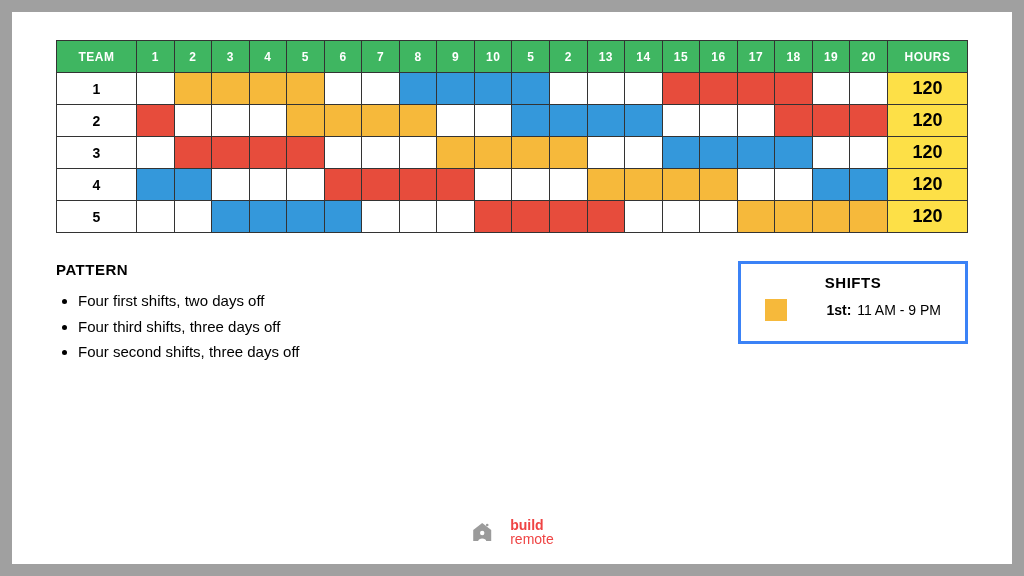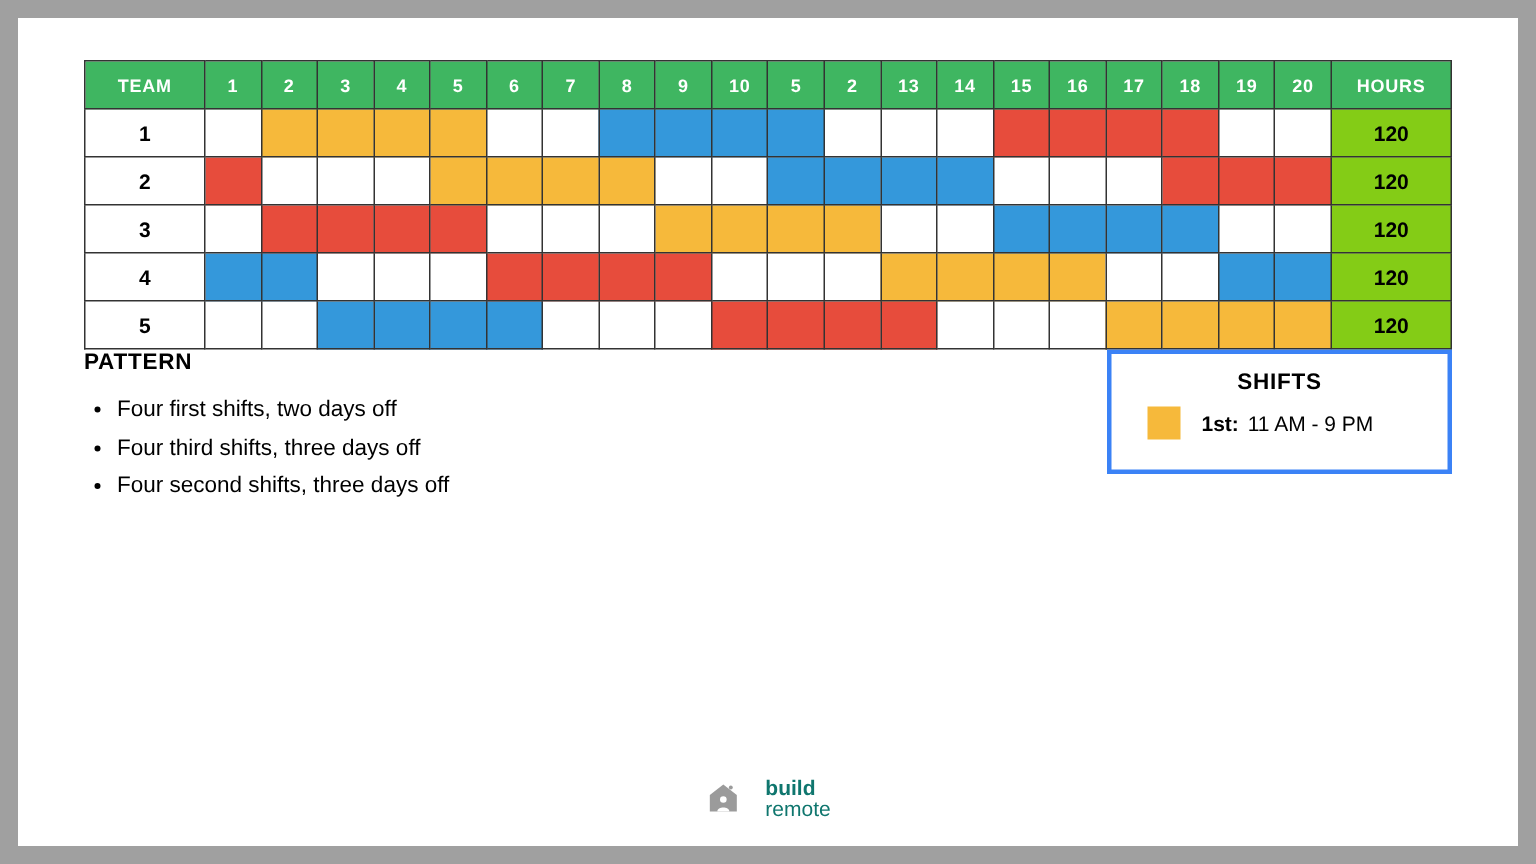--- a/index.html
+++ b/index.html
@@ -40,30 +40,31 @@
   table.schedule th {
     background: #3fb661;
     color: #fff;
     font-weight: 700;
     font-size: 12px;
     letter-spacing: 0.5px;
   }
   table.schedule th.team-col { width: 80px; }
   table.schedule th.hours-col { width: 80px; }
   table.schedule td.team-cell { font-weight: 700; font-size: 14px; background:#fff;}
-  table.schedule td.hours-cell { font-weight: 700; font-size: 14px; background:#84cc16;}
+  table.schedule td.hours-cell { font-weight: 700; font-size: 18px; background:#fde047;}
   td.shift-1 { background: #f6b93b; }
   td.shift-2 { background: #e74c3c; }
   td.shift-3 { background: #3498db; }
   td.off { background: #fff; }
 
   .bottom-row {
     display: flex;
     justify-content: space-between;
     align-items: flex-start;
+    margin-top: 28px;
   }
   .pattern {
     max-width: 420px;
   }
   .pattern-title {
     font-weight: 800;
     font-size: 15px;
     letter-spacing: 0.5px;
     margin-bottom: 10px;
   }
@@ -81,39 +82,40 @@
   .legend-title {
     text-align: center;
     font-weight: 800;
     font-size: 15px;
     letter-spacing: 0.5px;
     margin-bottom: 8px;
   }
   .legend-row {
     display: flex;
     align-items: center;
-    gap: 14px;
+    gap: 2px;
     margin: 6px 0;
     font-size: 14px;
+    justify-content: space-between;
   }
   .legend-swatch {
     width: 22px;
     height: 22px;
     flex-shrink: 0;
   }
   .legend-row strong { font-weight: 700; margin-right: 2px;}
   .logo {
     position: absolute;
     left: 50%;
     bottom: 18px;
     transform: translateX(-50%);
     display: flex;
     align-items: center;
     gap: 16px;
-    color: #0f766e;
+    color: #ef4444;
     font-size: 14px;
   }
   .logo-icon {
     width: 24px; height: 24px;
     position: relative;
   }
   .logo-text { line-height: 1; }
   .logo-text .l1 { font-weight:600; }
   .logo-text .l2 { font-weight:400; }
 </style>

